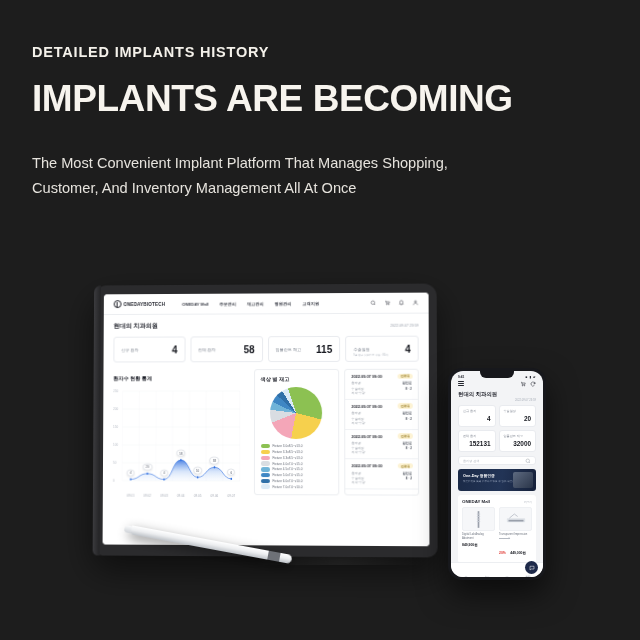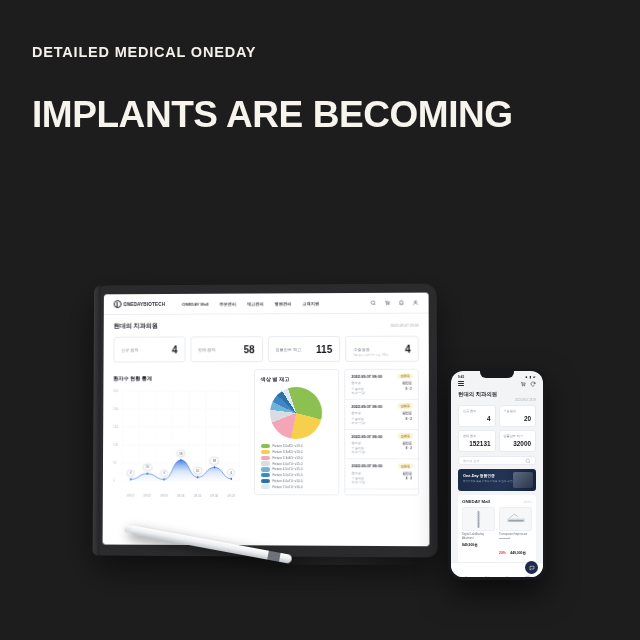--- a/index.html
+++ b/index.html
@@ -11,21 +11,21 @@
   }
   .page { position: relative; width: 640px; height: 640px; background: #1d1d1d; }
 
   
   .hero { position: absolute; left: 32px; top: 44px; width: 560px; }
   .eyebrow {
     font-size: 14.5px; font-weight: bold; letter-spacing: .055em;
     color: #f4f1ea; line-height: 1.2;
   }
   .headline {
-    margin-top: 32px;
+    margin-top: 16px;
     font-size: 37px; font-weight: bold; letter-spacing: -.012em;
     line-height: 1.18; color: #f7f4ee;
   }
   .subcopy {
     margin-top: 30px;
     font-size: 14.6px; line-height: 1.72; color: #e6e3dd; font-weight: 400;
   }
 
   
   .tablet {
@@ -217,23 +217,27 @@
     background: radial-gradient(ellipse at 50% 100%, rgba(255,255,255,.09), rgba(255,255,255,0) 70%);
     pointer-events: none;
   }
 </style>
 </head>
 <body>
 
 <div class="page">
 
   <div class="hero">
-    <div class="eyebrow">DETAILED MEDICAL ONEDAY</div>
+    <div class="eyebrow">DETAILED IMPLANTS HISTORY</div>
     <div class="headline">
       <div>IMPLANTS ARE BECOMING</div>
+    </div>
+    <div class="subcopy">
+      <div>The Most Convenient Implant Platform That Manages Shopping,</div>
+      <div>Customer, And Inventory Management All At Once</div>
     </div>
   </div>
 
   <div class="glow"></div>
 
   <div class="tablet">
     <div class="tab-screen">
 
       <div class="tnav">
         <div class="logo">

